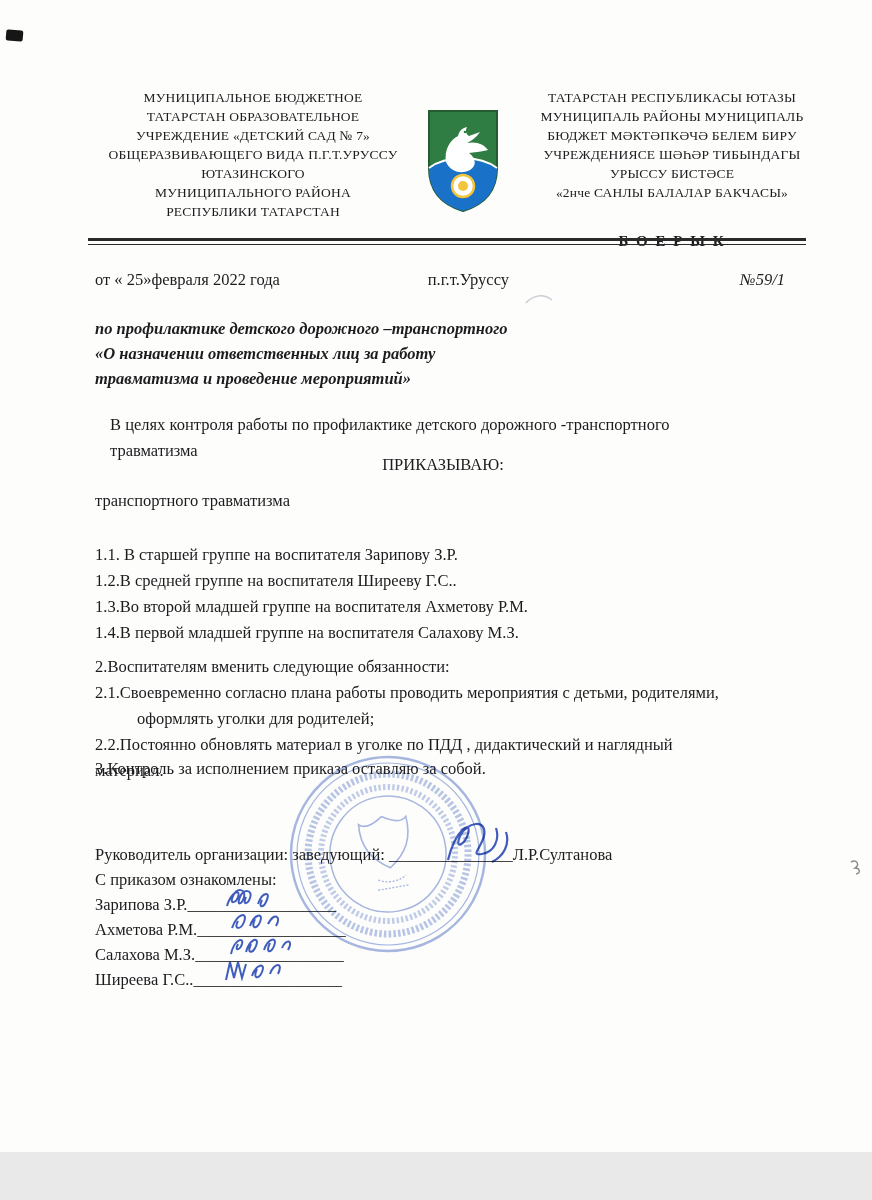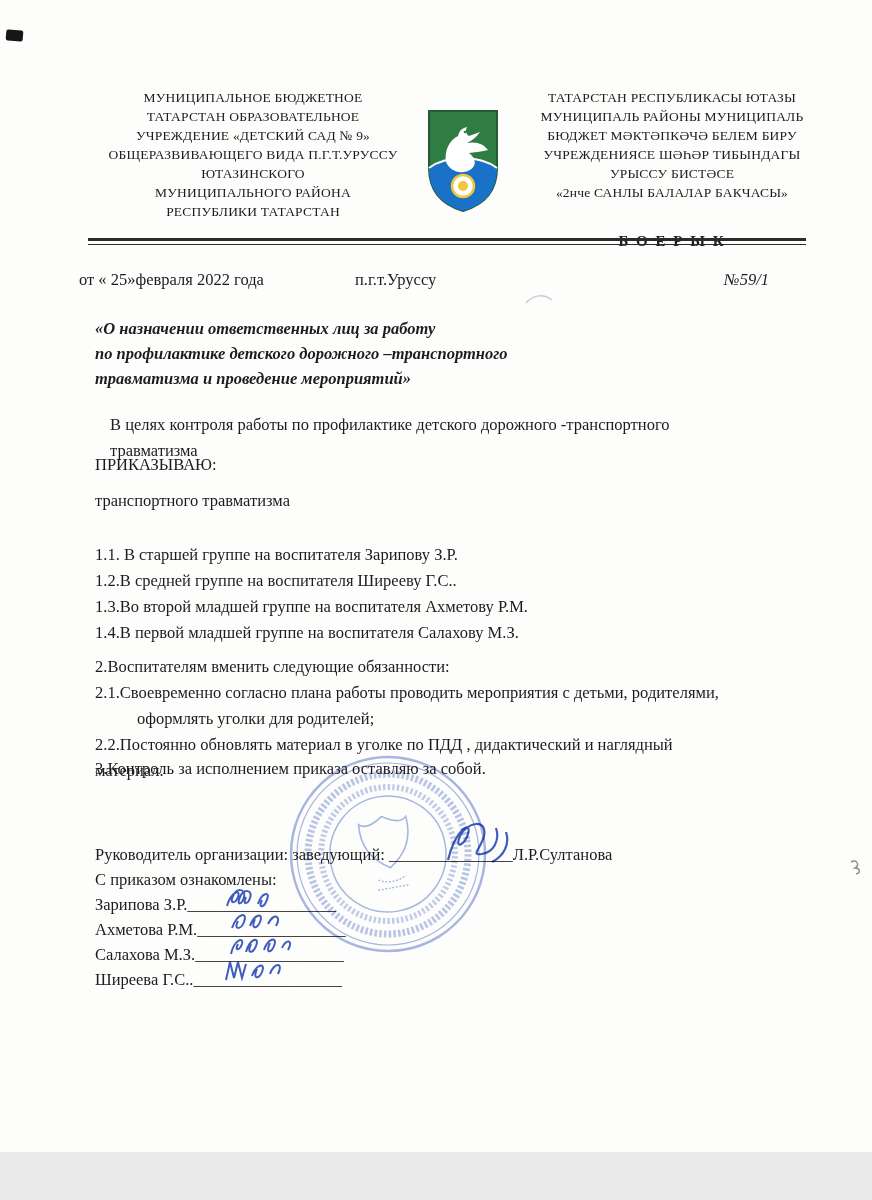--- a/index.html
+++ b/index.html
@@ -16,29 +16,29 @@
   
   .header-col{position:absolute;top:88px;text-align:center;font-size:13.5px;line-height:19px;letter-spacing:.2px;}
   .header-left{left:78px;width:350px;}
   .header-right{left:516px;width:312px;}
   .header-title{font-weight:bold;font-size:15px;letter-spacing:2px;margin-top:12px;}
   .header-right .header-title{margin-top:30px;}
   .emblem{position:absolute;left:424px;top:108px;width:78px;height:106px;}
 
   .rule{position:absolute;left:88px;width:718px;top:238px;height:3px;border-top:3px solid #2b2b2b;border-bottom:1.5px solid #2b2b2b;}
 
-  .meta{position:absolute;top:270px;left:79px;width:690px;display:flex;font-size:16.5px;}
+  .meta{position:absolute;top:270px;left:95px;width:690px;display:flex;font-size:16.5px;}
   .meta .m-date{width:40%;}
-  .meta .m-place{width:20%;text-align:left;}
+  .meta .m-place{width:20%;text-align:right;}
   .meta .m-num{width:40%;text-align:right;font-style:italic;}
 
   .abs{position:absolute;left:95px;width:696px;font-size:16.5px;line-height:26px;}
   .b-subject{top:316px;font-style:italic;font-weight:bold;line-height:25px;}
   .b-intro{top:412px;margin-left:15px;}
-  .b-resolution{top:452px;}
+  .b-resolution{top:452px;text-align:center;}
   .b-p1{top:488px;}
   .b-subitems{top:542px;}
   .b-p2{top:654px;}
   .b-p2 .cont{padding-left:42px;}
   .b-p3{top:756px;}
   .b-sign{top:842px;line-height:25px;}
   .sig-row{white-space:nowrap;}
 
   
   .stamp{position:absolute;left:286px;top:752px;opacity:.5;transform:rotate(-10deg);mix-blend-mode:multiply;}
@@ -58,21 +58,21 @@
   <svg class="edge-mark" width="14" height="18" viewBox="0 0 14 18">
     <path d="M2 4 C8 1 11 7 6 10 C11 10 12 15 7 16" fill="none" stroke="#8a8a8a" stroke-width="1.4"></path>
   </svg>
   <svg class="pencil-mark" width="30" height="14" viewBox="0 0 30 14">
     <path d="M2 11 C10 2 20 2 28 8" fill="none" stroke="#b9c0c8" stroke-width="1.5" opacity="0.8"></path>
   </svg>
 
   <div class="header-col header-left">
     <div>МУНИЦИПАЛЬНОЕ БЮДЖЕТНОЕ</div>
     <div>ТАТАРСТАН ОБРАЗОВАТЕЛЬНОЕ</div>
-    <div>УЧРЕЖДЕНИЕ «ДЕТСКИЙ САД № 9»</div>
+    <div>УЧРЕЖДЕНИЕ «ДЕТСКИЙ САД № 7»</div>
     <div>ОБЩЕРАЗВИВАЮЩЕГО ВИДА П.Г.Т.УРУССУ</div>
     <div>ЮТАЗИНСКОГО</div>
     <div>МУНИЦИПАЛЬНОГО  РАЙОНА</div>
     <div>РЕСПУБЛИКИ  ТАТАРСТАН</div>
   </div>
 
   <svg class="emblem" viewBox="0 0 78 106">
     <path d="M5 3 H73 V60 C73 85 59 97 39 103 C19 97 5 85 5 60 Z" fill="#2f7d42" stroke="#235c31" stroke-width="2"></path>
     <path d="M5 60 C22 47 56 47 73 60 C73 85 59 97 39 103 C19 97 5 85 5 60 Z" fill="#1a72c8"></path>
     <path d="M5 60 C22 47 56 47 73 60" fill="none" stroke="#ffffff" stroke-width="2"></path>
@@ -94,22 +94,22 @@
 
   <div class="rule"></div>
 
   <div class="meta">
     <span class="m-date">от « 25»февраля  2022 года</span>
     <span class="m-place">п.г.т.Уруссу</span>
     <span class="m-num">№59/1</span>
   </div>
 
   <div class="abs b-subject">
+    <div>по  профилактике детского дорожного –транспортного</div>
     <div>«О назначении ответственных лиц за работу</div>
-    <div>по  профилактике детского дорожного –транспортного</div>
     <div>травматизма и проведение мероприятий»</div>
   </div>
 
   <div class="abs b-intro">
     <div>В целях контроля работы по  профилактике детского дорожного -транспортного</div>
     <div>травматизма</div>
   </div>
 
   <div class="abs b-resolution">ПРИКАЗЫВАЮ:</div>
 

